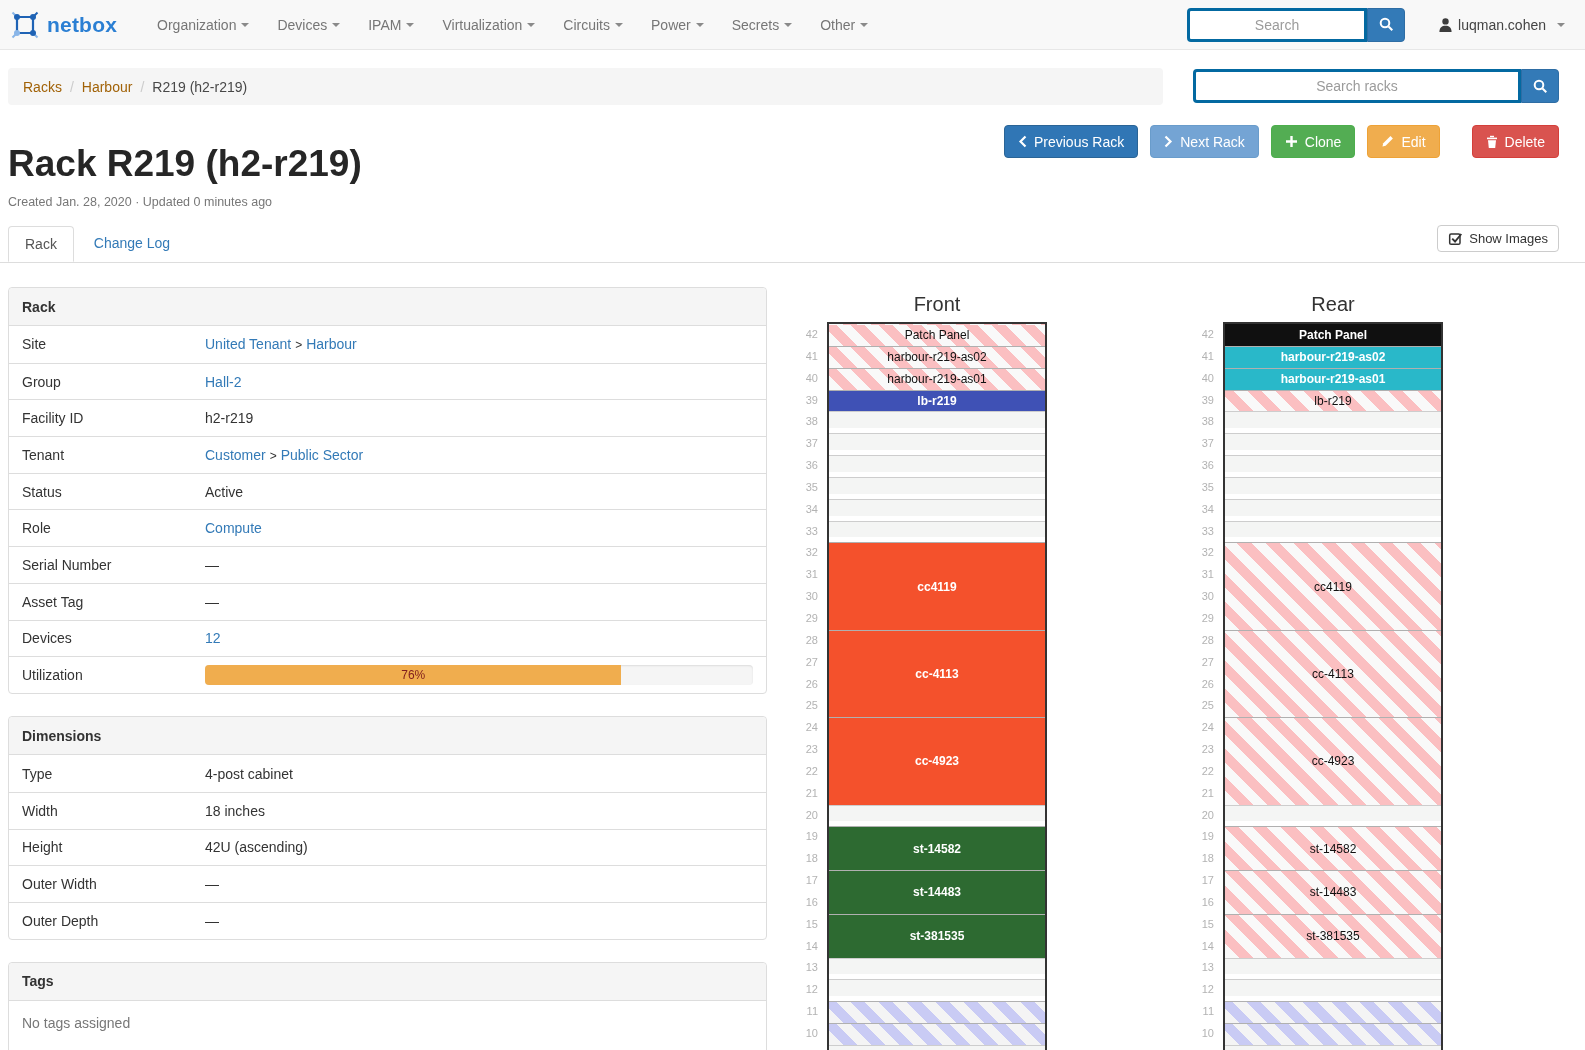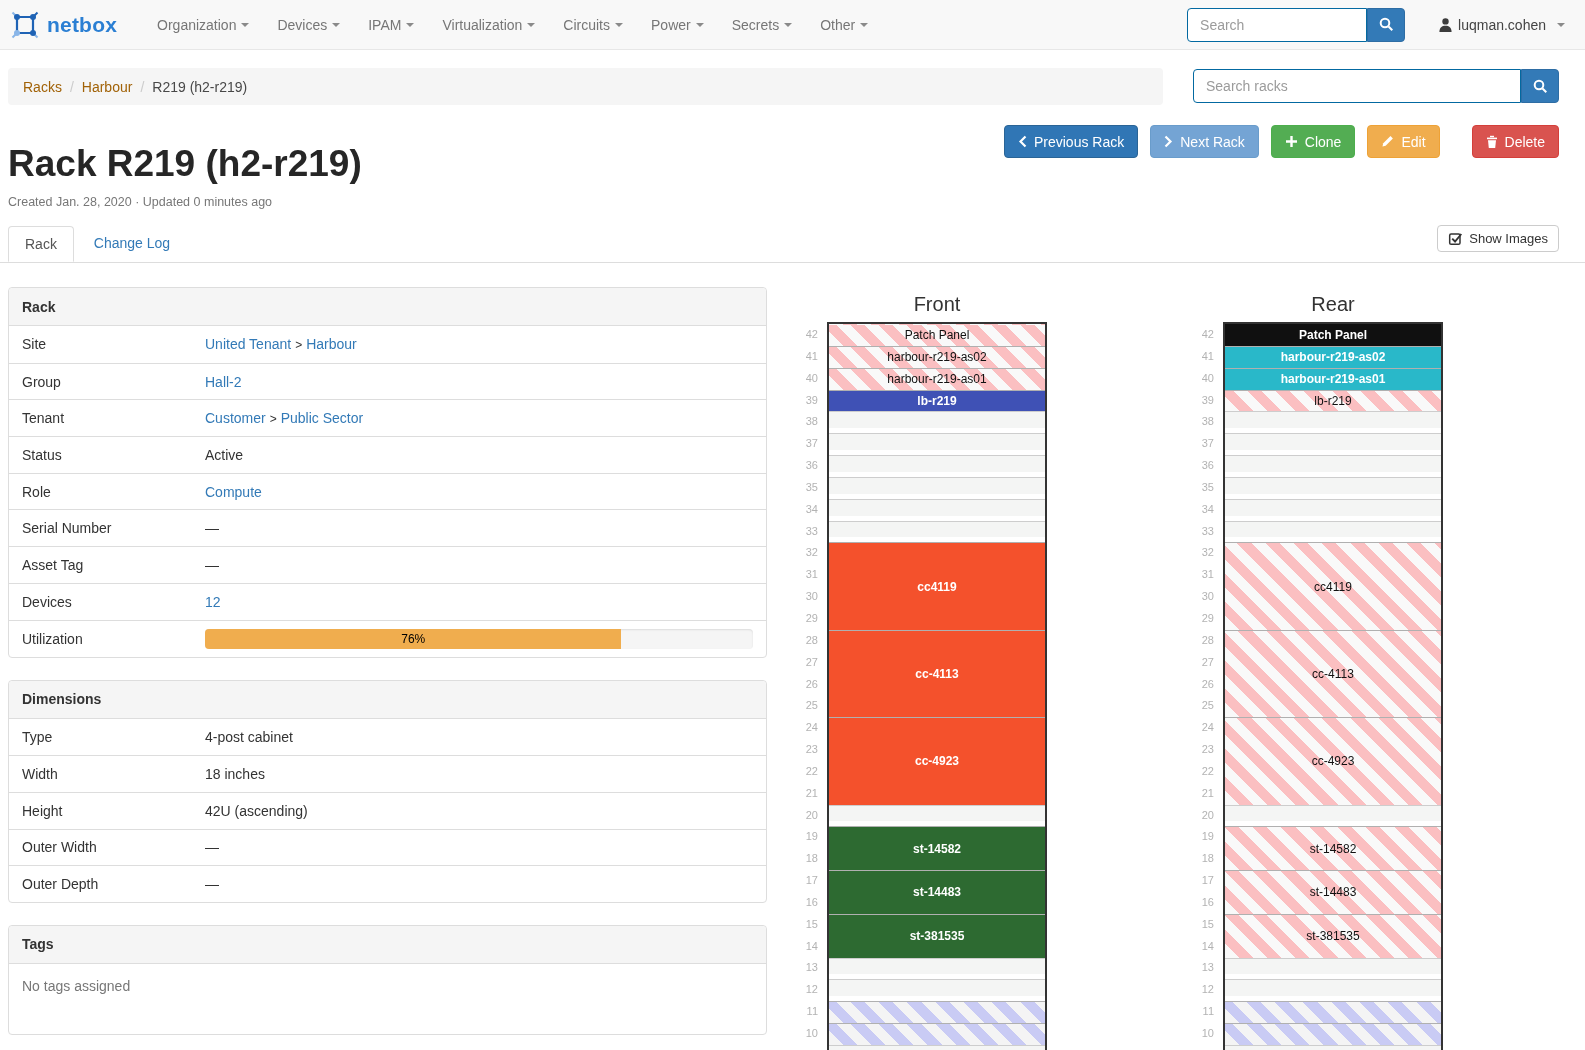--- a/index.html
+++ b/index.html
@@ -19,23 +19,24 @@
   .brand-text { font-size:21px; font-weight:bold; color:#2b7fd3; letter-spacing:.2px; }
   .nav-menu { display:flex; list-style:none; margin-left:26px; }
   .nav-menu li { padding:0 14px; color:#767676; cursor:pointer; display:flex; align-items:center; }
   .caret {
     display:inline-block; width:0; height:0; margin-left:5px;
     border-left:4px solid transparent; border-right:4px solid transparent;
     border-top:4px solid #8a8a8a;
   }
   .nav-search { margin-left:auto; display:flex; }
   .tb-input {
-    height:34px; border:1px solid #0369a1; border-radius:4px 0 0 4px;
+    height:34px; border:3px solid #0369a1; border-radius:4px 0 0 4px;
     padding:6px 12px; font-size:14px; color:#333; outline:none;
     font-family:"Liberation Sans", sans-serif;
+    text-align:center;
   }
   .tb-input::placeholder { color:#9b9b9b; }
   .tb-btn {
     width:38px; height:34px; background:#337ab7; border:1px solid #2e6da4;
     border-radius:0 4px 4px 0; display:flex; align-items:center; justify-content:center; cursor:pointer;
   }
   .nav-user { margin-left:34px; display:flex; align-items:center; gap:6px; color:#444; cursor:pointer; }
 
   
   .breadcrumb {
@@ -84,21 +85,21 @@
   .info-row { display:flex; border-top:1px solid #ddd; min-height:36.7px; align-items:center; }
   .info-row:first-of-type { border-top:none; }
   .info-label { width:196px; padding:8px 8px 8px 13px; color:#333; flex-shrink:0; }
   .info-value { flex:1; padding:8px 13px 8px 0; color:#333; }
   .val-link { color:#337ab7; }
   .val-sep { color:#333; padding:0 4px; font-size:12px; }
   .panel-body { padding:14px 13px 40px 13px; color:#777; }
 
   .progress { height:20px; background:#f5f5f5; border-radius:4px; overflow:hidden;
     box-shadow:inset 0 1px 2px rgba(0,0,0,.1); }
-  .progress-bar { height:100%; background:#f0ad4e; color:#000000; font-size:12px;
+  .progress-bar { height:100%; background:#f0ad4e; color:#7f1d1d; font-size:12px;
     line-height:20px; text-align:center; }
 
   
   .elevation { position:absolute; top:293px; width:260px; }
   .elevation.front { left:795px; }
   .elevation.rear  { left:1191px; }
   .elev-title { margin-left:32px; width:220px; text-align:center; font-size:20px; color:#333; height:23px; }
   .elev-body { display:flex; margin-top:6px; }
   .unit-col { width:32px; padding-top:2px; }
   .unum { height:21.85px; line-height:21.85px; font-size:11px; color:#b3b3b3;
@@ -286,20 +287,24 @@
     <div id="rack-rows">
         <div class="info-row">
           <div class="info-label">Site</div>
           <div class="info-value"><a class="val-link" href="#">United Tenant</a><span class="val-sep">&gt;</span><a class="val-link" href="#">Harbour</a></div>
         </div>
         <div class="info-row">
           <div class="info-label">Group</div>
           <div class="info-value"><a class="val-link" href="#">Hall-2</a></div>
         </div>
         <div class="info-row">
+          <div class="info-label">Facility ID</div>
+          <div class="info-value"><span class="val-text">h2-r219</span></div>
+        </div>
+        <div class="info-row">
           <div class="info-label">Tenant</div>
           <div class="info-value"><a class="val-link" href="#">Customer</a><span class="val-sep">&gt;</span><a class="val-link" href="#">Public Sector</a></div>
         </div>
         <div class="info-row">
           <div class="info-label">Status</div>
           <div class="info-value"><span class="val-text">Active</span></div>
         </div>
         <div class="info-row">
           <div class="info-label">Role</div>
           <div class="info-value"><a class="val-link" href="#">Compute</a></div>

